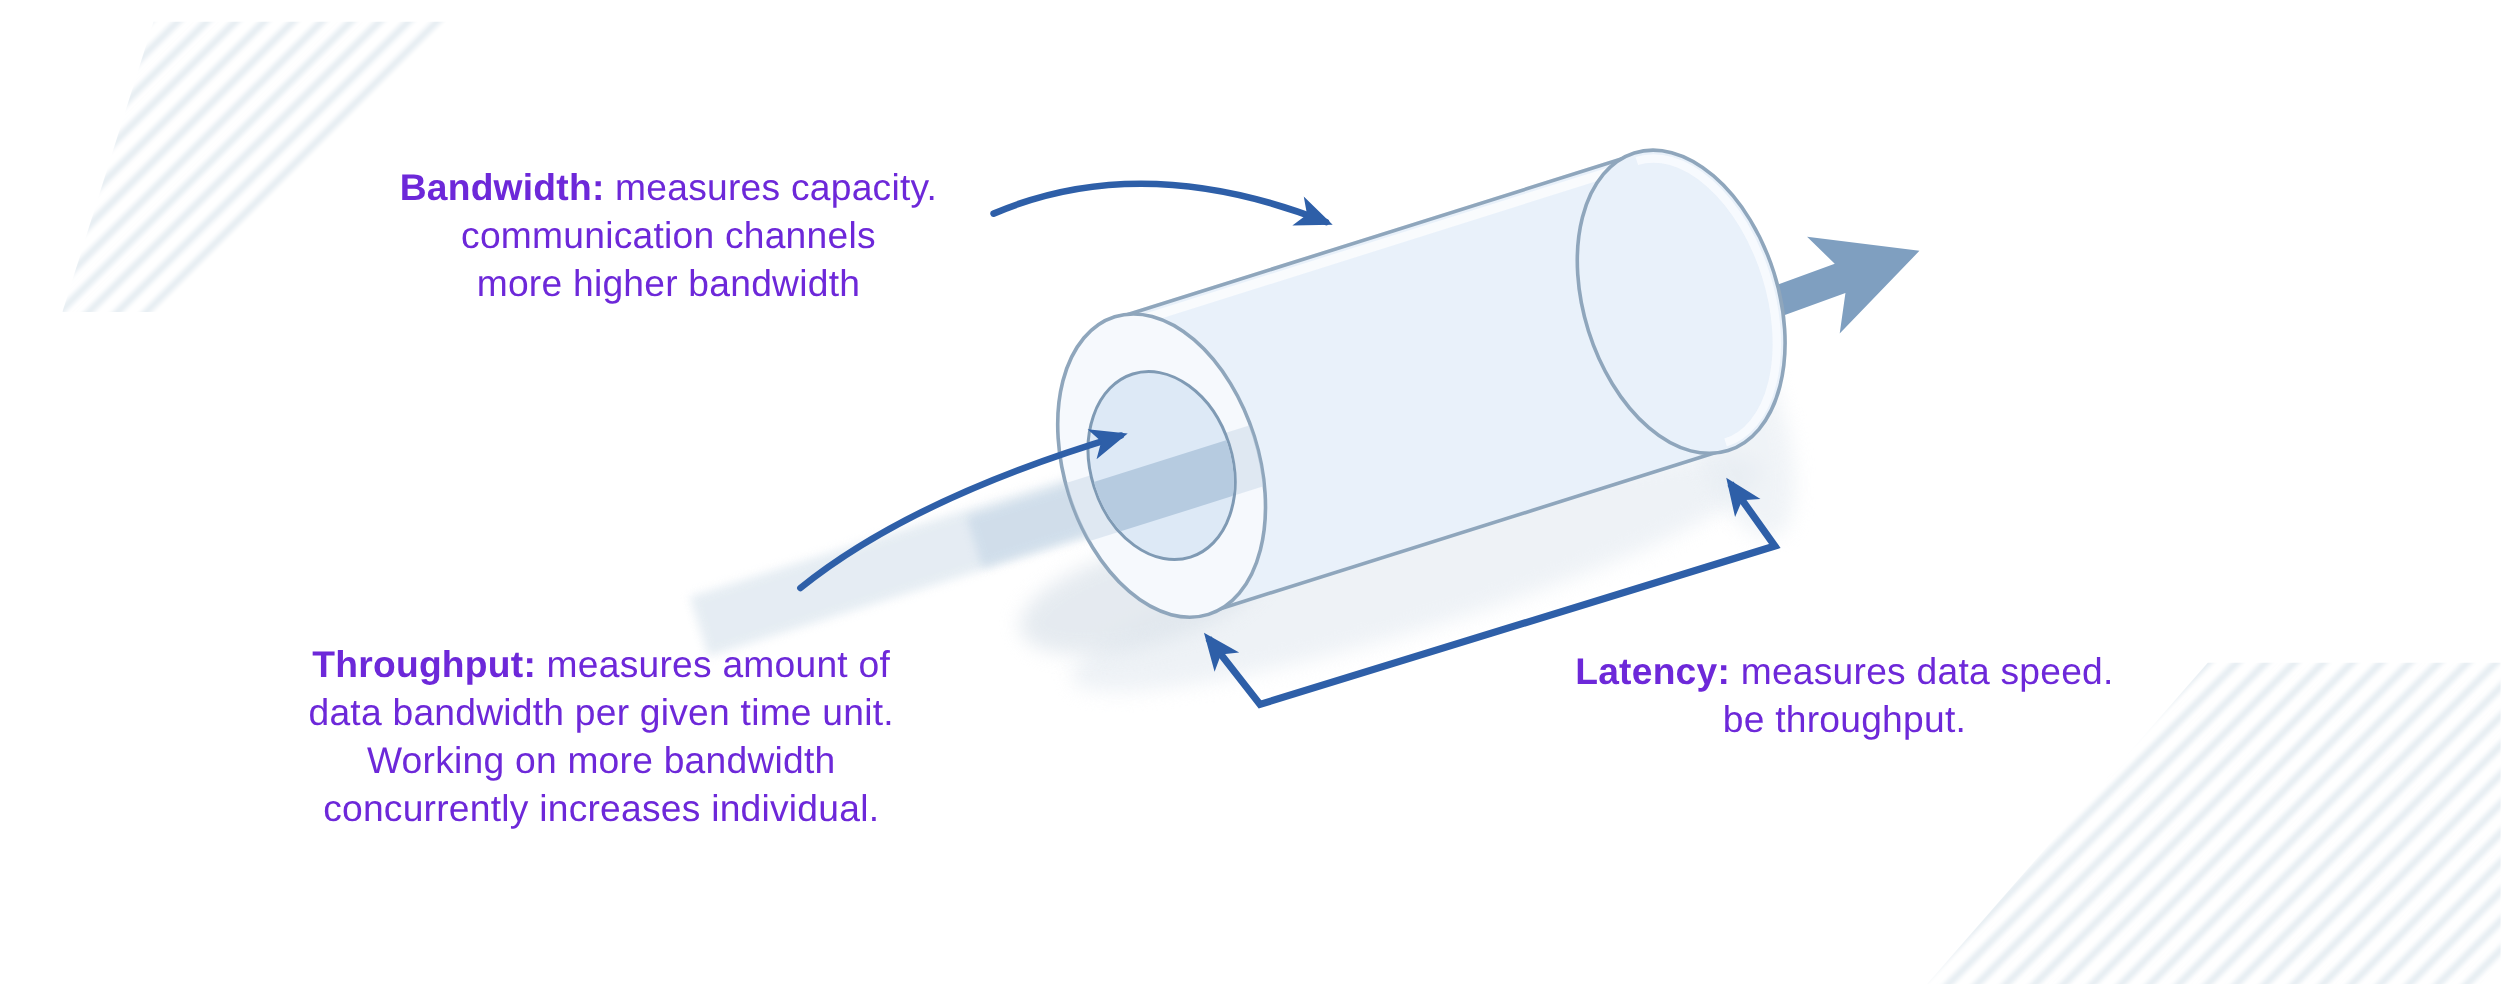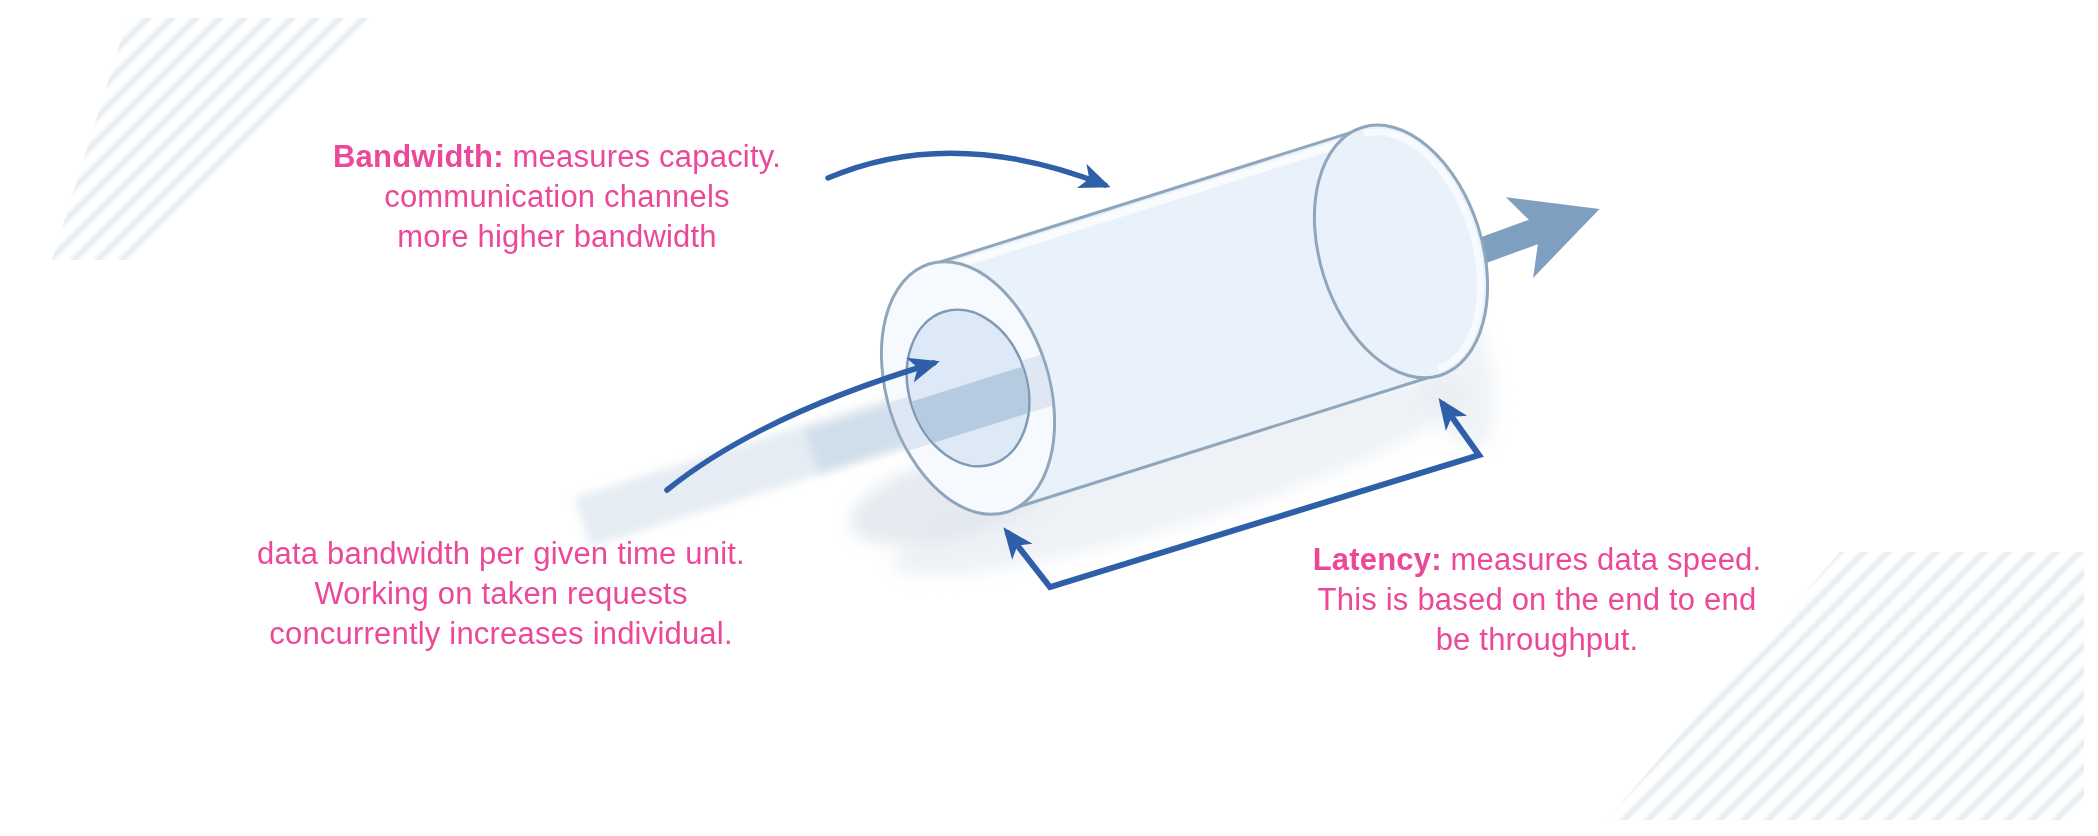--- a/index.html
+++ b/index.html
@@ -6,21 +6,21 @@
   body{
     width:2098px;height:836px;
     background:#ffffff;
     font-family:"Liberation Sans", sans-serif;
     position:relative;overflow:hidden;
   }
   .stage{position:absolute;inset:0;width:2098px;height:836px;}
   svg.diagram{position:absolute;left:0;top:0;}
   .note{
     position:absolute;width:640px;text-align:center;
-    font-size:31px;line-height:40px;color:#ec4899;
+    font-size:31px;line-height:40px;color:#6d28d9;
     letter-spacing:0.2px;
   }
   .note .line{white-space:nowrap;}
   .note b{font-weight:700;}
   #note-bandwidth{left:237px;top:137px;}
   #note-throughput{left:181px;top:534px;}
   #note-latency{left:1217px;top:540px;}
 </style>
 </head>
 <body>
@@ -102,24 +102,24 @@
     <path d="M1007 532 L1050 587 L1479 455 L1442 403" fill="none" stroke="#2e5fa8" stroke-width="6" stroke-linejoin="miter" marker-start="url(#ah-rev)" marker-end="url(#ah)"></path>
   </svg>
 
   <div class="note" id="note-bandwidth">
     <div class="line"><b>Bandwidth:</b><span> measures capacity.</span></div>
     <div class="line">communication channels</div>
     <div class="line">more higher bandwidth</div>
   </div>
 
   <div class="note" id="note-throughput">
+    <div class="line"><b>Throughput:</b><span> measures amount of</span></div>
     <div class="line">data bandwidth per given time unit.</div>
-    <div class="line">Working on taken requests</div>
+    <div class="line">Working on more bandwidth</div>
     <div class="line">concurrently increases individual.</div>
   </div>
 
   <div class="note" id="note-latency">
     <div class="line"><b>Latency:</b><span> measures data speed.</span></div>
-    <div class="line">This is based on the end to end</div>
     <div class="line">be throughput.</div>
   </div>
 
 </div>
 
 </body></html>

